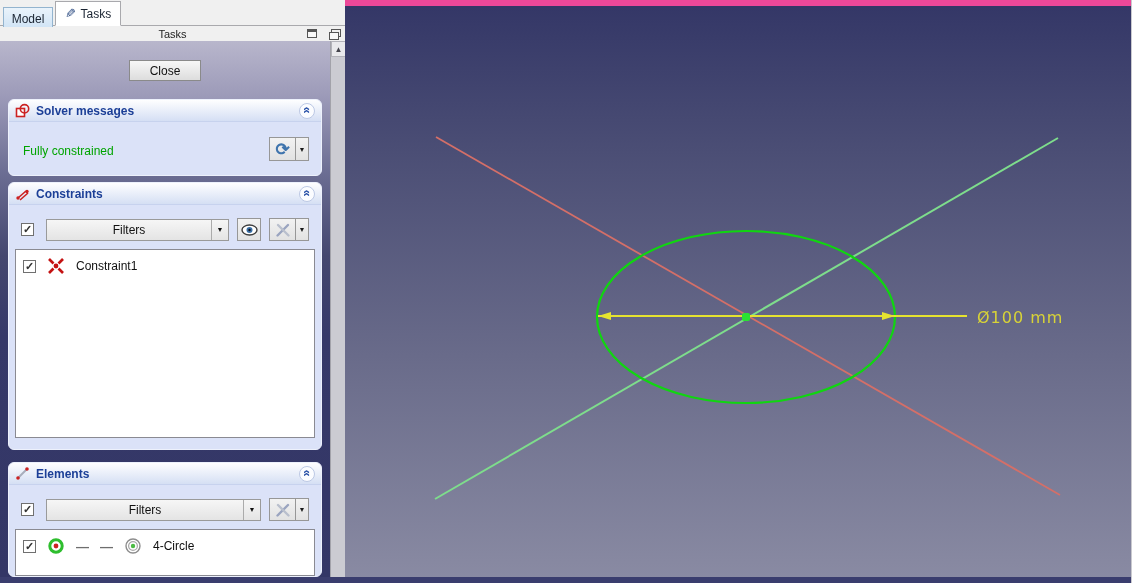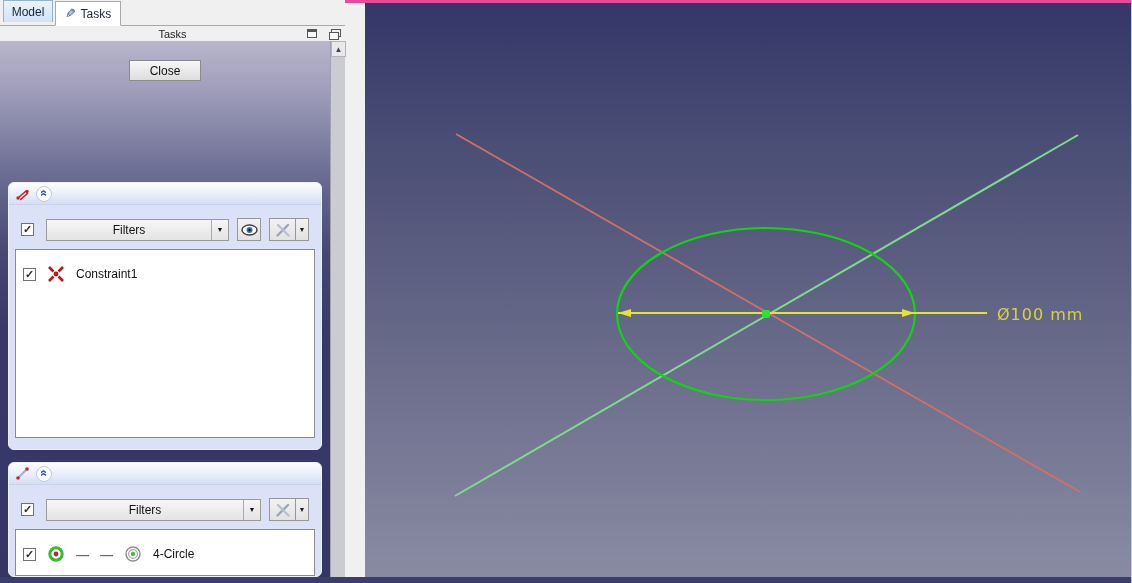--- a/index.html
+++ b/index.html
@@ -10,21 +10,21 @@
     background:#f0f0f0; border-right:1px solid #c9c9cf;
   }
 
   
   .left-panel { position:absolute; left:0; top:0; width:345px; height:583px; }
 
   .tabbar { position:absolute; left:0; top:0; width:345px; height:26px;
             background:#f0f0f0; border-bottom:1px solid #a9a9ad; }
   .tab { position:absolute; display:flex; align-items:center; gap:5px;
          font-size:12px; color:#1a2432; cursor:default; justify-content:center; }
-  .tab-model { left:3px; top:0; width:50px; height:22px;
+  .tab-model { left:3px; top:7px; width:50px; height:22px;
                background:linear-gradient(#eaf3fb,#cfe3f5);
                border:1px solid #93b4cf; border-bottom:none; }
   .tab-tasks { left:55px; top:1px; width:66px; height:25px; background:#ffffff;
                border:1px solid #a9a9ad; border-bottom:1px solid #ffffff; }
   .pen-glyph { color:#27477f; font-size:13px; transform:scaleX(-1); display:inline-block; }
 
   .dock-titlebar { position:absolute; left:0; top:27px; width:345px; height:14px;
                    background:#f0f0f0; font-size:11px; color:#222;
                    display:flex; align-items:center; justify-content:center; }
   .titlebar-icons { position:absolute; right:6px; top:2px; display:flex; gap:12px; }
@@ -86,28 +86,28 @@
 
   .eye-btn { width:24px; height:23px; margin-left:8px; flex:0 0 auto; }
   .edit-group { display:flex; margin-left:8px; flex:0 0 auto; }
   .edit-btn { width:27px; height:23px; }
   .edit-drop { width:14px; height:23px; margin-left:-1px; }
 
   .list-box { position:absolute; left:6px; right:6px; background:#ffffff;
               border:1px solid #8a8a92; overflow:hidden; }
   .constraints-box .list-box { top:66px; height:189px; }
   .elements-box .list-box { top:66px; height:47px; }
-  .list-row { display:flex; align-items:center; gap:11px; padding:15px 0 7px 7px;
+  .list-row { display:flex; align-items:center; gap:11px; padding:7px 0 7px 7px;
               font-size:12px; color:#101010; }
   .row-icon { width:18px; height:18px; flex:0 0 auto; }
   .dash { color:#6e6e6e; font-weight:bold; font-size:13px; }
 
   
   .viewport { position:absolute; left:345px; top:0; width:787px; height:583px;
-              border-top:3px solid #ec4899;padding-left:20px; }
+              border-top:6px solid #ec4899; }
   .viewport svg { display:block; }
 
   .bottom-strip { position:absolute; left:0; bottom:0; width:1132px; height:6px; background:#3a3d6e; }
 </style>
 </head>
 <body>
 
 <div class="window">
 
   <div class="left-panel">
@@ -127,29 +127,51 @@
       <span class="titlebar-icons">
         <span class="win-icon float"></span>
         <span class="win-icon dock"></span>
       </span>
     </div>
 
     <div class="scroll-area">
 
       <button class="close-btn">Close</button>
 
+      <div class="section solver-box">
+        <div class="section-header">
+          <svg width="15" height="15" viewBox="0 0 15 15">
+            <rect x="1.5" y="5.5" width="8" height="8" fill="#ffffff" stroke="#cc2222" stroke-width="1.6"></rect>
+            <circle cx="9.5" cy="5.8" r="4.2" fill="none" stroke="#cc2222" stroke-width="1.6"></circle>
+          </svg>
+          <span class="section-title">Solver messages</span>
+          <span class="collapse-btn">
+              <span>«</span>
+            </span>
+        </div>
+        <div class="solver-status">Fully constrained</div>
+        <div class="refresh-group">
+          <span class="btn refresh-main">
+            <span class="refresh-glyph">⟳</span>
+          </span>
+          <span class="btn drop-part">
+            <span class="drop-arrow">▼</span>
+          </span>
+        </div>
+      </div>
 
       <div class="section constraints-box">
         <div class="section-header">
           <svg width="15" height="15" viewBox="0 0 15 15">
             <line x1="3" y1="12" x2="11" y2="5" stroke="#cc2222" stroke-width="1.6"></line>
             <line x1="5" y1="14" x2="13" y2="7" stroke="#cc2222" stroke-width="1.6"></line>
             <circle cx="3" cy="12" r="1.7" fill="#cc2222"></circle>
             <circle cx="12" cy="5.5" r="1.7" fill="#cc2222"></circle>
           </svg>
+          <span class="section-title">Constraints</span>
           <span class="collapse-btn">
               <span>«</span>
             </span>
         </div>
 
         <div class="controls-row">
           <span class="checkbox"></span>
           <span class="filters-combo">
             <span class="filters-label">Filters</span>
             <span class="combo-arrow">▼</span>
@@ -189,20 +211,21 @@
         </div>
       </div>
 
       <div class="section elements-box">
         <div class="section-header">
           <svg width="15" height="15" viewBox="0 0 15 15">
             <line x1="3" y1="12" x2="12" y2="3" stroke="#a8aebc" stroke-width="2"></line>
             <circle cx="3" cy="12" r="1.8" fill="#cc2222"></circle>
             <circle cx="12" cy="3" r="1.8" fill="#cc2222"></circle>
           </svg>
+          <span class="section-title">Elements</span>
           <span class="collapse-btn">
               <span>«</span>
             </span>
         </div>
 
         <div class="controls-row">
           <span class="checkbox"></span>
           <span class="filters-combo">
             <span class="filters-label">Filters</span>
             <span class="combo-arrow">▼</span>

